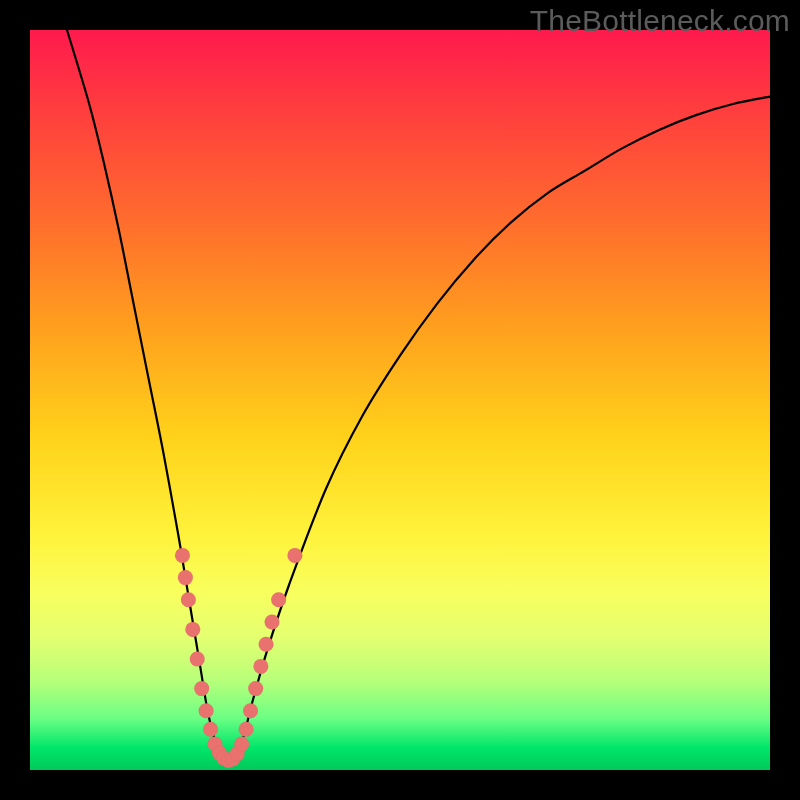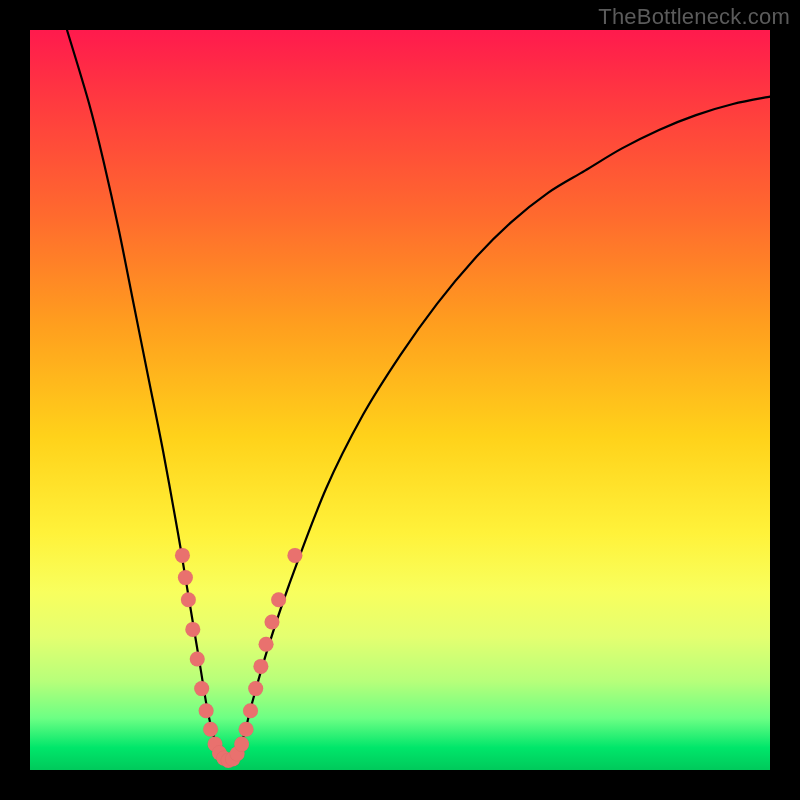--- a/index.html
+++ b/index.html
@@ -29,21 +29,21 @@
       #b7ff7a 88%,
       #6cff84 93%,
       #00e66a 97%,
       #00c95b 100%);
   }
   .watermark {
     position: absolute;
     top: 4px;
     right: 10px;
     color: #5b5b5b;
-    font-size: 22px;
+    font-size: 30px;
     font-weight: 500;
     letter-spacing: 0.2px;
     user-select: none;
   }
   svg.plot {
     position: absolute;
     left: 0;
     top: 0;
     width: 740px;
     height: 740px;

